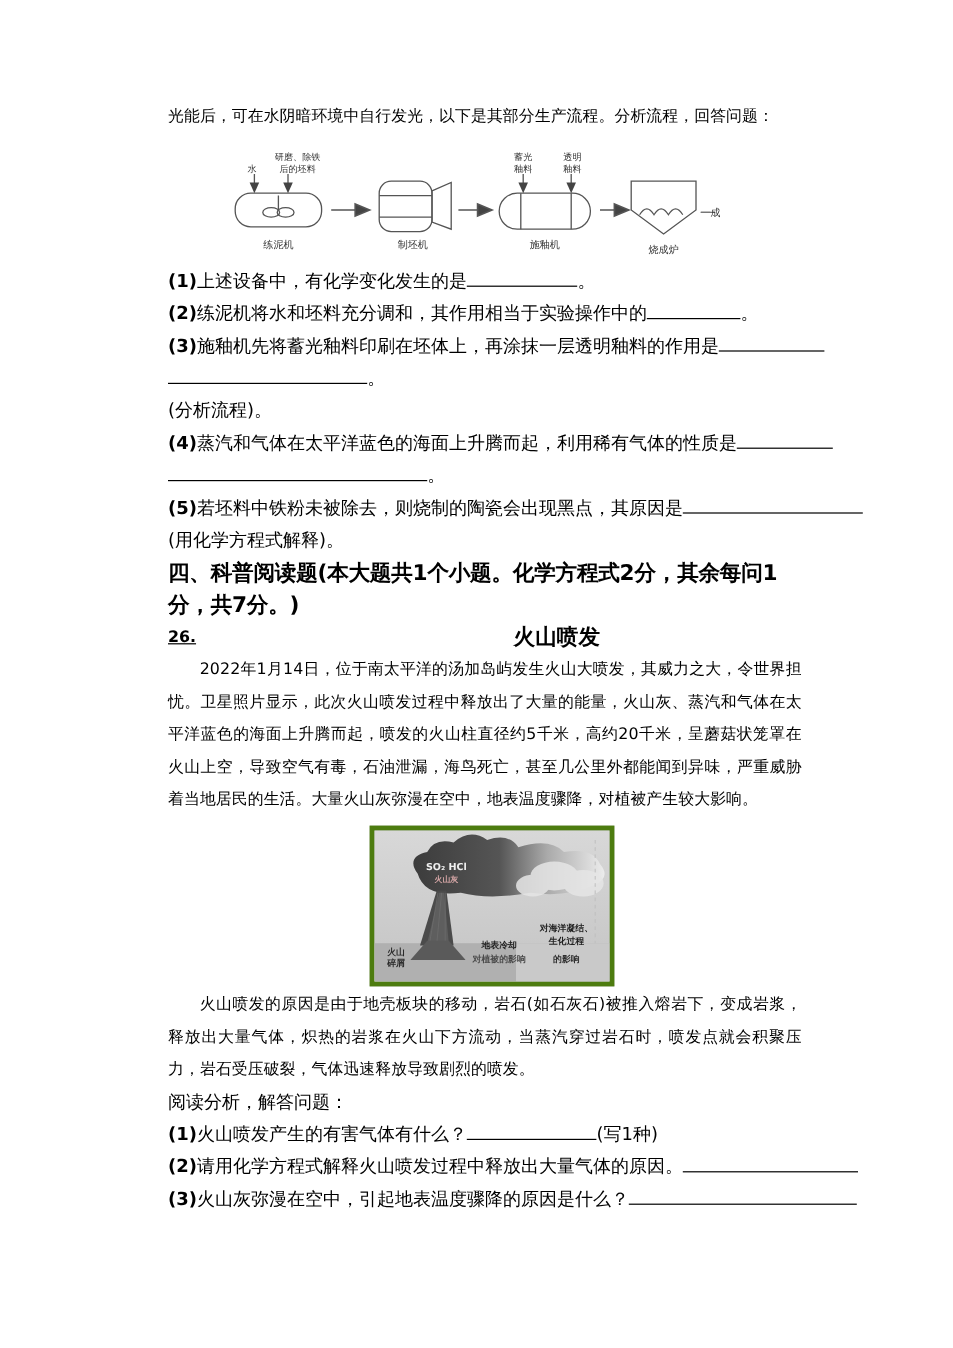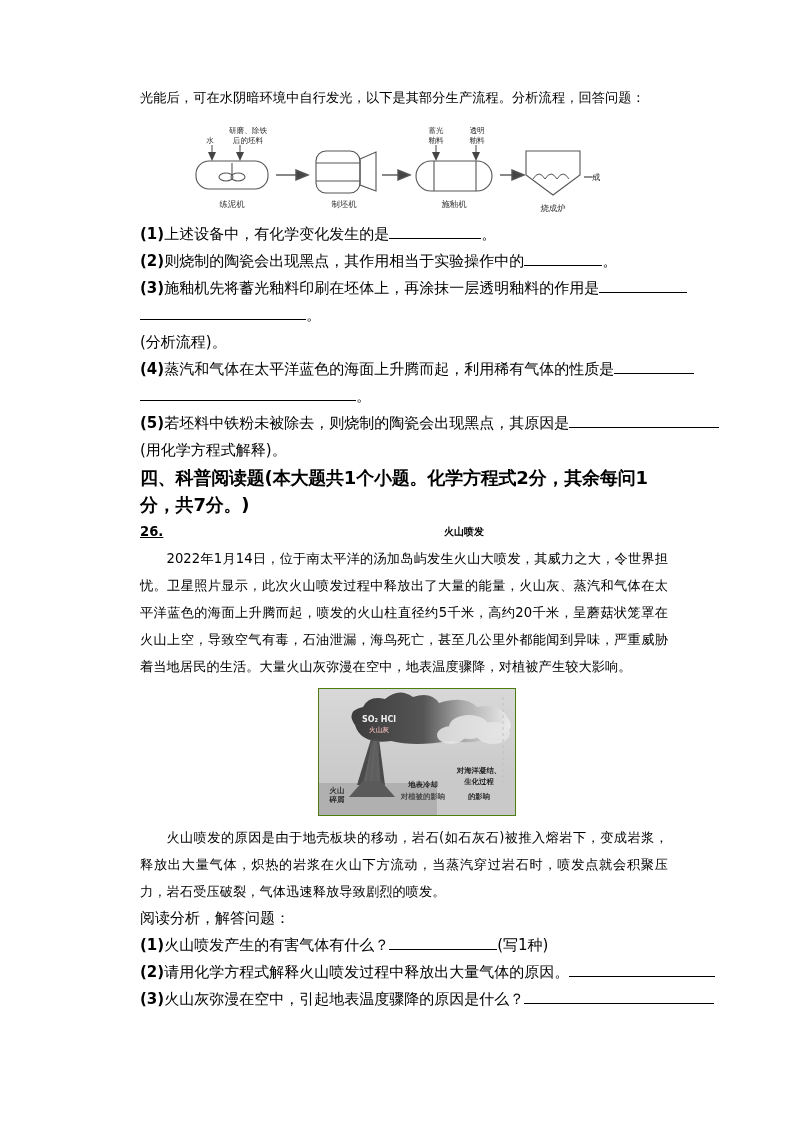--- a/index.html
+++ b/index.html
@@ -70,21 +70,21 @@
     font-size: 13.2px;
     line-height: 27px;
   }
   .art-num { position: absolute; left: 0; top: 0; font-weight: bold; text-decoration: underline; }
   .art-title {
     position: absolute;
     left: 0; right: 0;
     top: 0;
     text-align: center;
     font-weight: bold;
-    font-size: 10px;
+    font-size: 18px;
     padding-left: 120px;
   }
 
   
   .flow-wrap {
     position: relative;
     height: 96px;
     margin-top: 8px;
     margin-bottom: 6px;
   }
@@ -99,25 +99,25 @@
 
   
   .fig-wrap {
     position: relative;
     height: 128px;
     margin-top: 8px;
     margin-bottom: 8px;
   }
   .volcano {
     position: absolute;
-    left: 178px;
+    left: 168px;
     top: 0;
     width: 196px;
     height: 126px;
-    border: 1px solid #4d7c0f;
+    border: 4px solid #4d7c0f;
     background: #cfcfcf;
     overflow: hidden;
   }
   .volcano svg { display: block; }
 </style>
 </head>
 <body>
 
 <div class="page">
   <div class="content">
@@ -189,21 +189,21 @@
           </g>
         </svg>
       </div>
     </div>
 
     <p class="qline">
       <span class="qnum">(1)</span><span>上述设备中，有化学变化发生的是</span><span class="blank" style="width:92px"></span><span>。</span>
     </p>
 
     <p class="qline">
-      <span class="qnum">(2)</span><span>则烧制的陶瓷会出现黑点，其作用相当于实验操作中的</span><span class="blank" style="width:78px"></span><span>。</span>
+      <span class="qnum">(2)</span><span>练泥机将水和坯料充分调和，其作用相当于实验操作中的</span><span class="blank" style="width:78px"></span><span>。</span>
     </p>
 
     <p class="qline">
       <span class="qnum">(3)</span><span>施釉机先将蓄光釉料印刷在坯体上，再涂抹一层透明釉料的作用是</span><span class="blank" style="width:88px"></span>
     </p>
 
     <p class="qline">
       <span class="blank" style="width:166px"></span><span>。</span>
     </p>
 

